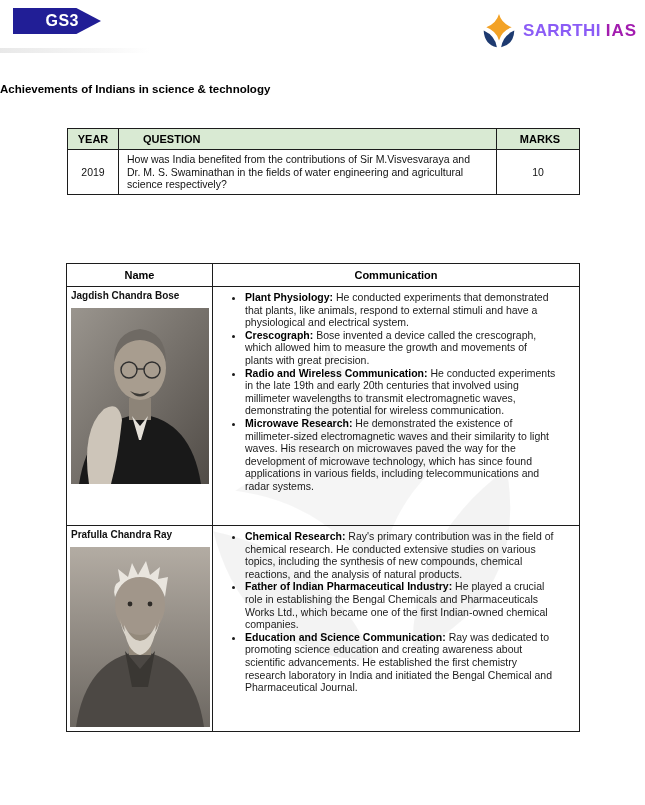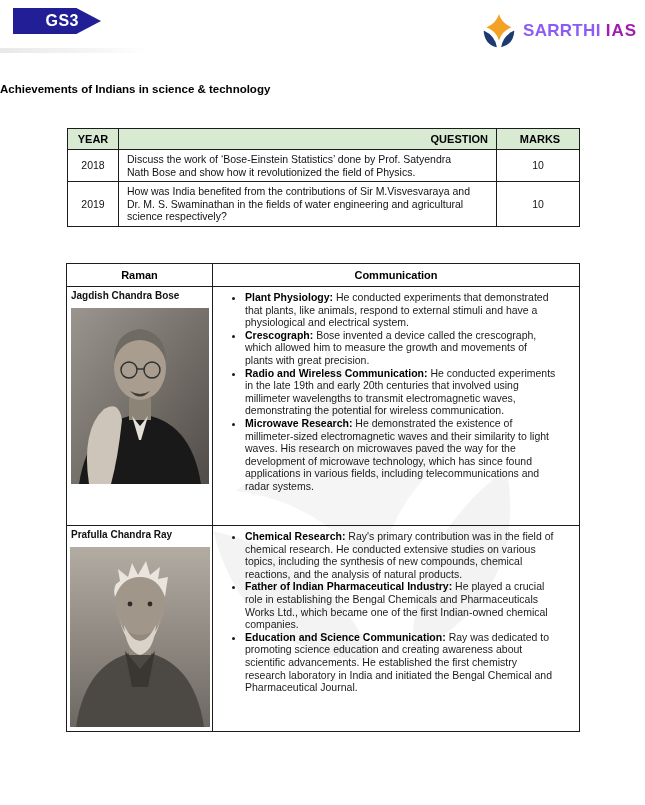--- a/index.html
+++ b/index.html
@@ -31,21 +31,21 @@
     font-size:11.5px; font-weight:700; color:#000;
   }
 
   
   table { border-collapse:collapse; position:absolute; table-layout:fixed; }
   th, td { border:1.2px solid #1c1c1c; box-sizing:border-box; }
 
   .pyq { left:67px; top:115px; width:513px;margin-top:13px; }
   .pyq th { background:#d9ead3; font-size:11px; padding:4px 8px; color:#000; }
   .pyq .c-year  { width:51px; text-align:center; }
-  .pyq .c-q     { text-align:right;padding-left:24px; }
+  .pyq .c-q     { text-align:left;padding-left:24px; }
   .pyq .c-marks { width:83px; text-align:center;padding-left:12px; }
   .pyq td { font-size:10.5px; line-height:12.6px; }
   .pyq td.year  { text-align:center; vertical-align:middle; }
   .pyq td.q     { padding:3px 24px 3px 8px; vertical-align:middle; }
   .pyq td.marks { text-align:center; vertical-align:middle; }
 
   .contrib { left:66px; top:263px; width:514px; }
   .contrib th { background:#fff; font-size:11px; padding:5px 4px; text-align:center; color:#000; }
   .contrib .c-name { width:146px; }
   .namecell { vertical-align:top; padding:2px 3px 4px 3px; }
@@ -95,36 +95,31 @@
   <table class="pyq">
     <thead>
       <tr>
         <th class="c-year">YEAR</th>
         <th class="c-q">QUESTION</th>
         <th class="c-marks">MARKS</th>
       </tr>
     </thead>
     <tbody>
       <tr>
-        <td class="year">2018</td>
-        <td class="q">Discuss the work of ‘Bose-Einstein Statistics’ done by Prof. Satyendra Nath Bose and show how it revolutionized the field of Physics.</td>
-        <td class="marks">10</td>
-      </tr>
-      <tr>
         <td class="year">2019</td>
         <td class="q">How was India benefited from the contributions of Sir M.Visvesvaraya and Dr. M. S. Swaminathan in the fields of water engineering and agricultural science respectively?</td>
         <td class="marks">10</td>
       </tr>
     </tbody>
   </table>
 
   <table class="contrib">
     <thead>
       <tr>
-        <th class="c-name">Raman</th>
+        <th class="c-name">Name</th>
         <th>Communication</th>
       </tr>
     </thead>
     <tbody>
 
       <tr>
         <td class="namecell" style="height:239px">
           <div class="pname">Jagdish Chandra Bose</div>
           <svg class="photo" width="138" height="176" viewBox="0 0 138 176">
             <defs>

